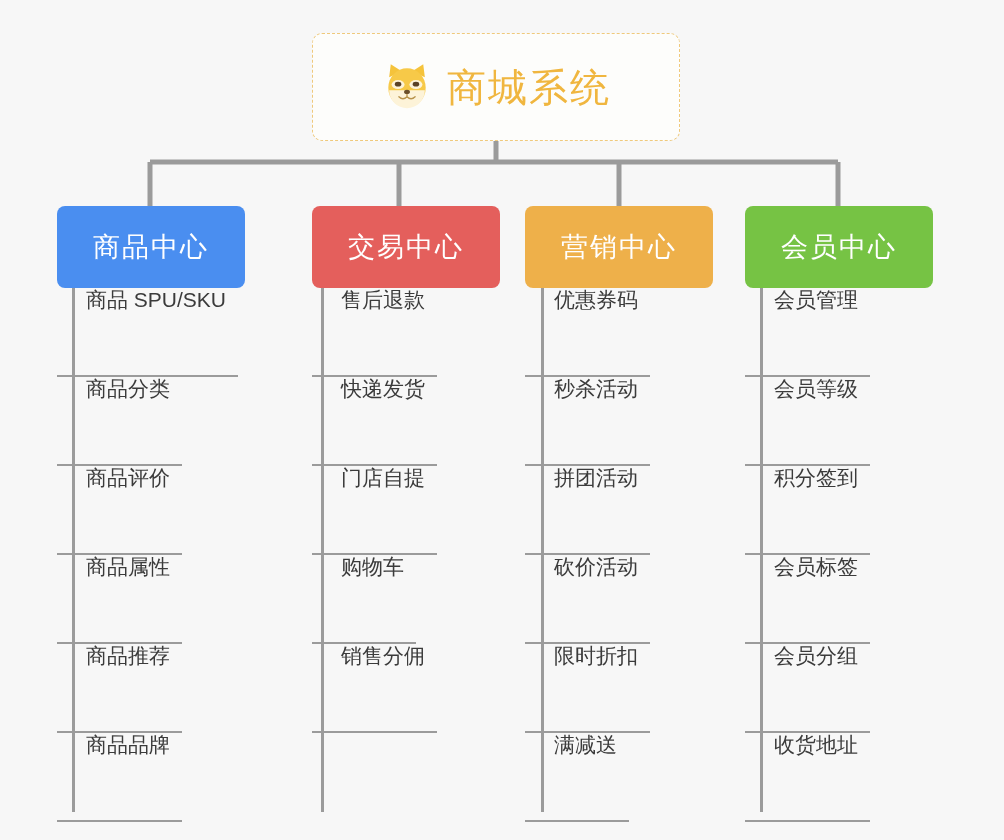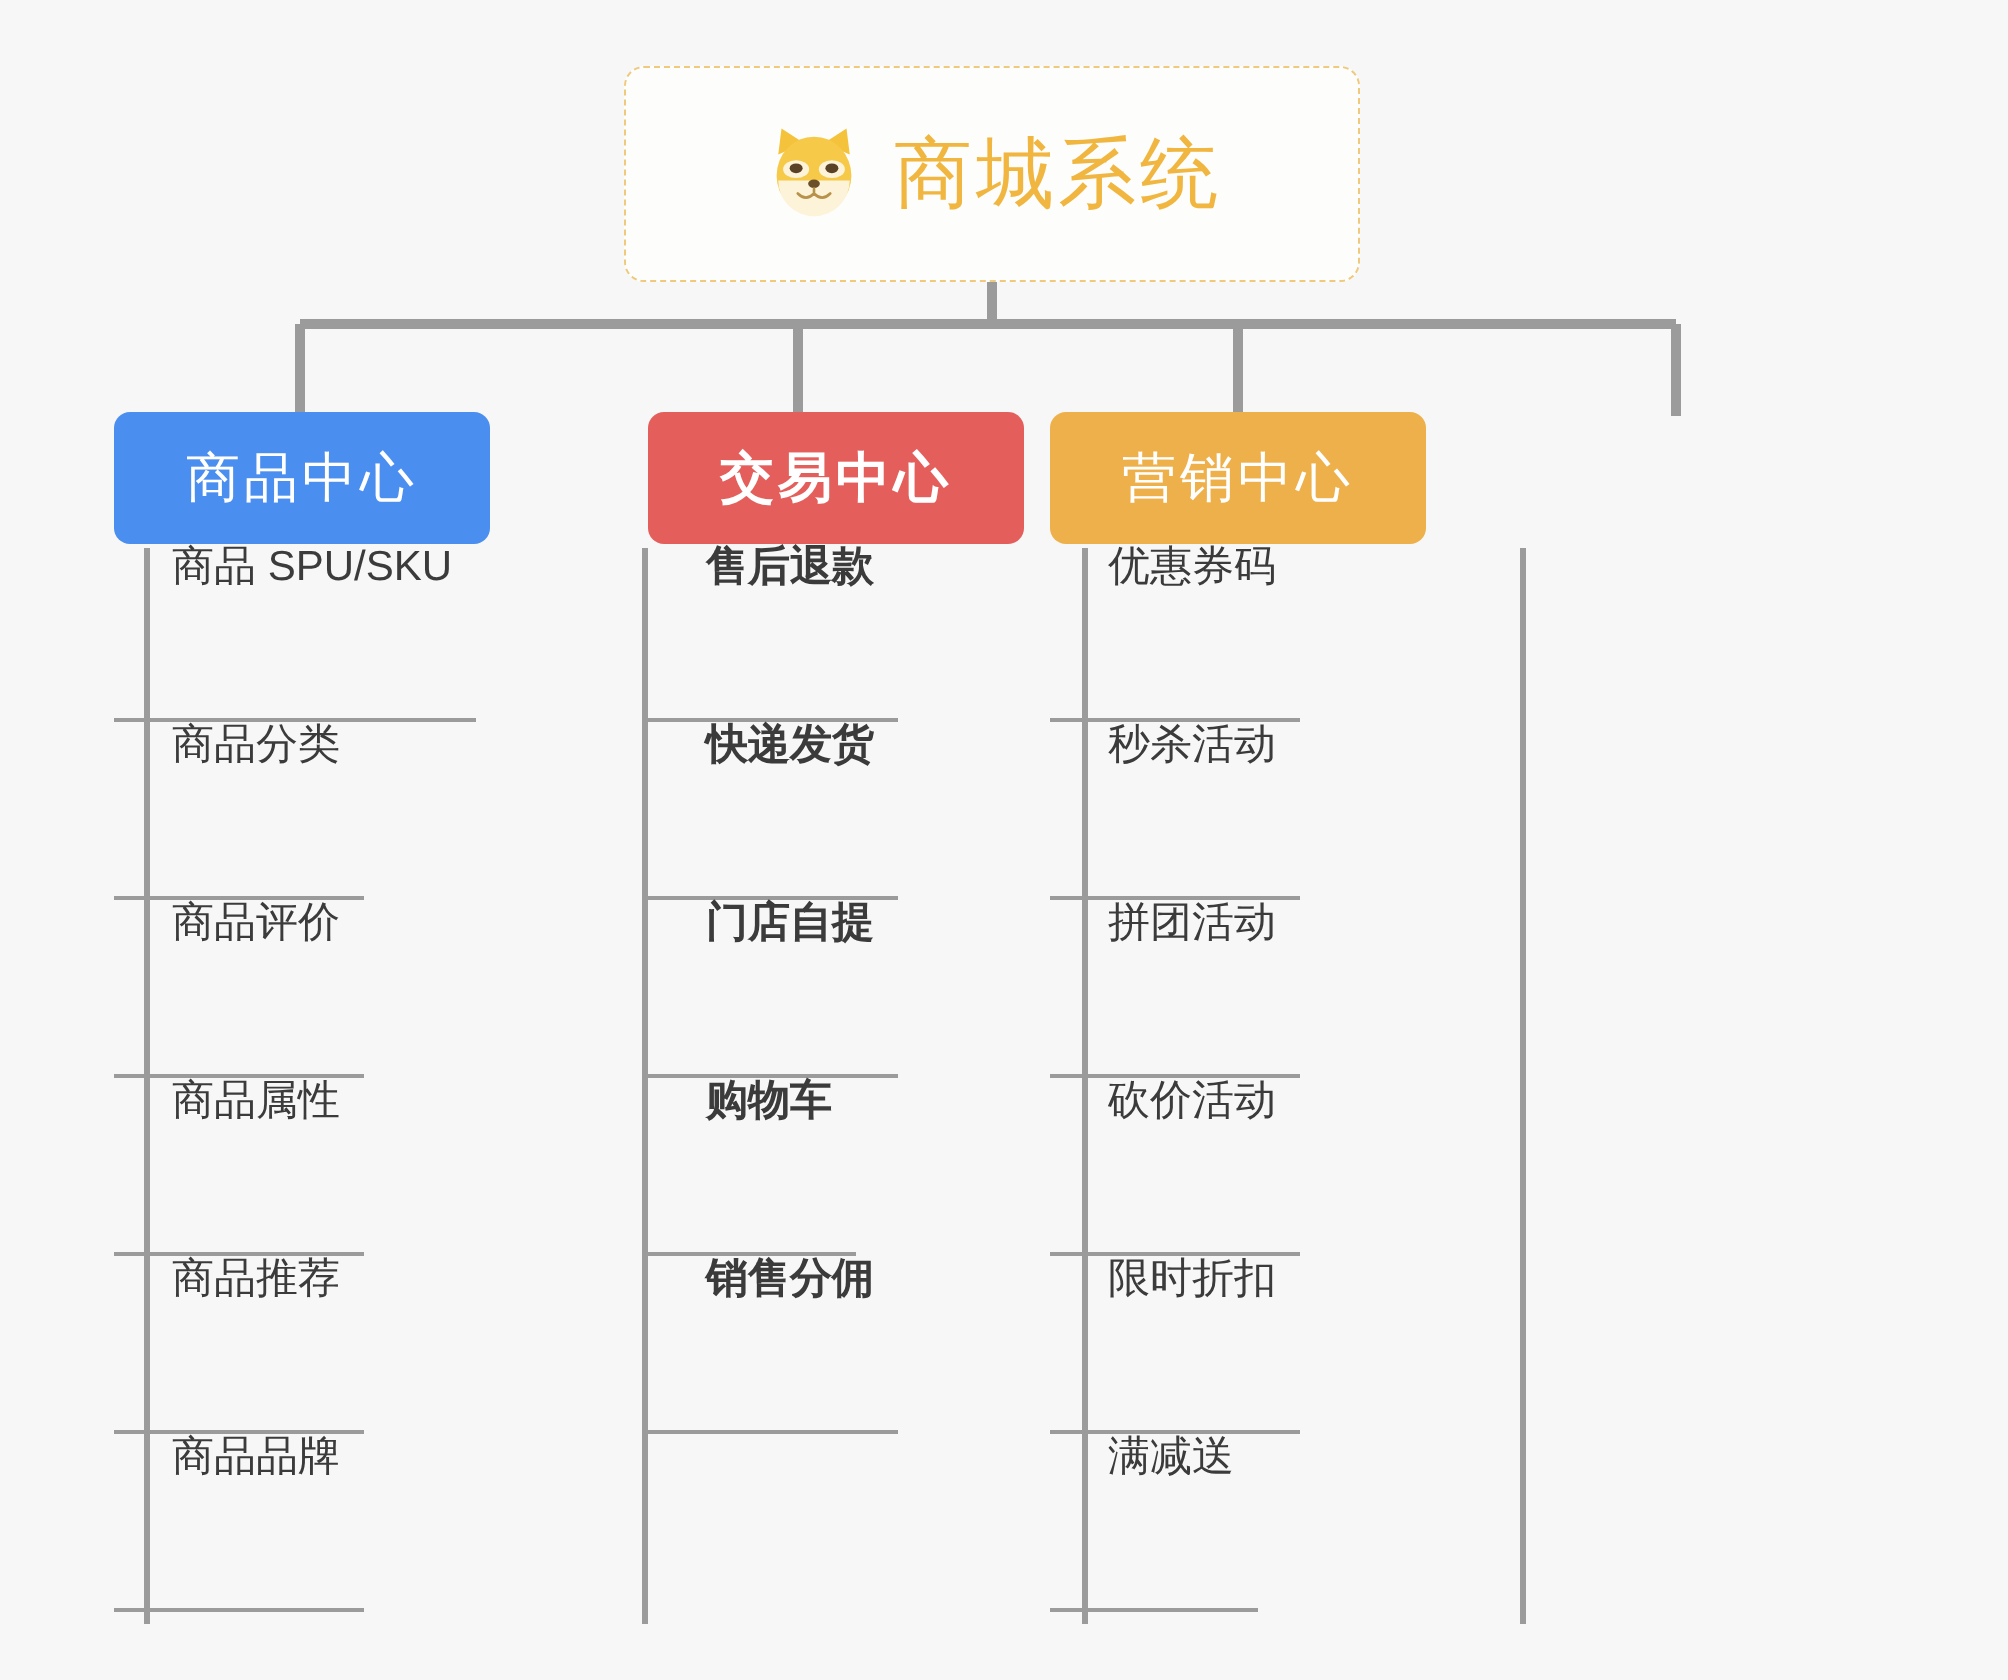--- a/index.html
+++ b/index.html
@@ -62,21 +62,21 @@
     height: 840px;
     pointer-events: none;
   }
 
   
   .branch {
     position: absolute;
     top: 206px;
   }
   .branch-header {
-    height: 66px;
+    height: 82px;
     border-radius: 8px;
     display: flex;
     align-items: center;
     justify-content: center;
     color: #ffffff;
     font-size: 27px;
     letter-spacing: 2px;
     box-sizing: border-box;
   }
   .branch-items {
@@ -93,21 +93,21 @@
     color: #3b3b3b;
     white-space: nowrap;
     padding: 0 12px 7px 29px;
     border-bottom: 2px solid #9b9b9b;
     line-height: 1.1;
     box-sizing: border-box;
   }
 
   
   .branch.c0 { left: 57px;  width: 188px; }
-  .branch.c1 { left: 324px; width: 188px; font-weight: bold; }
+  .branch.c1 { left: 312px; width: 188px; }
   .branch.c2 { left: 525px; width: 188px; }
   .branch.c3 { left: 745px; width: 188px; }
 </style>
 </head>
 <body>
 
 <div id="mindmap">
 
   <svg class="connectors" viewBox="0 0 1004 840" width="1004" height="840" aria-hidden="true">
     <g stroke="#9b9b9b" stroke-width="5" fill="none" stroke-linecap="butt">
@@ -217,14 +217,37 @@
         </div>
       <div class="leaf">
           <span class="leaf-label">限时折扣</span>
         </div>
       <div class="leaf">
           <span class="leaf-label">满减送</span>
         </div>
     </div>
   </div>
 
+  <div class="branch c3">
+    <div class="branch-header" style="background:#76c344">会员中心</div>
+    <div class="branch-items">
+      <div class="leaf">
+          <span class="leaf-label">会员管理</span>
+        </div>
+      <div class="leaf">
+          <span class="leaf-label">会员等级</span>
+        </div>
+      <div class="leaf">
+          <span class="leaf-label">积分签到</span>
+        </div>
+      <div class="leaf">
+          <span class="leaf-label">会员标签</span>
+        </div>
+      <div class="leaf">
+          <span class="leaf-label">会员分组</span>
+        </div>
+      <div class="leaf">
+          <span class="leaf-label">收货地址</span>
+        </div>
+    </div>
+  </div>
 
 </div>
 
 </body></html>

